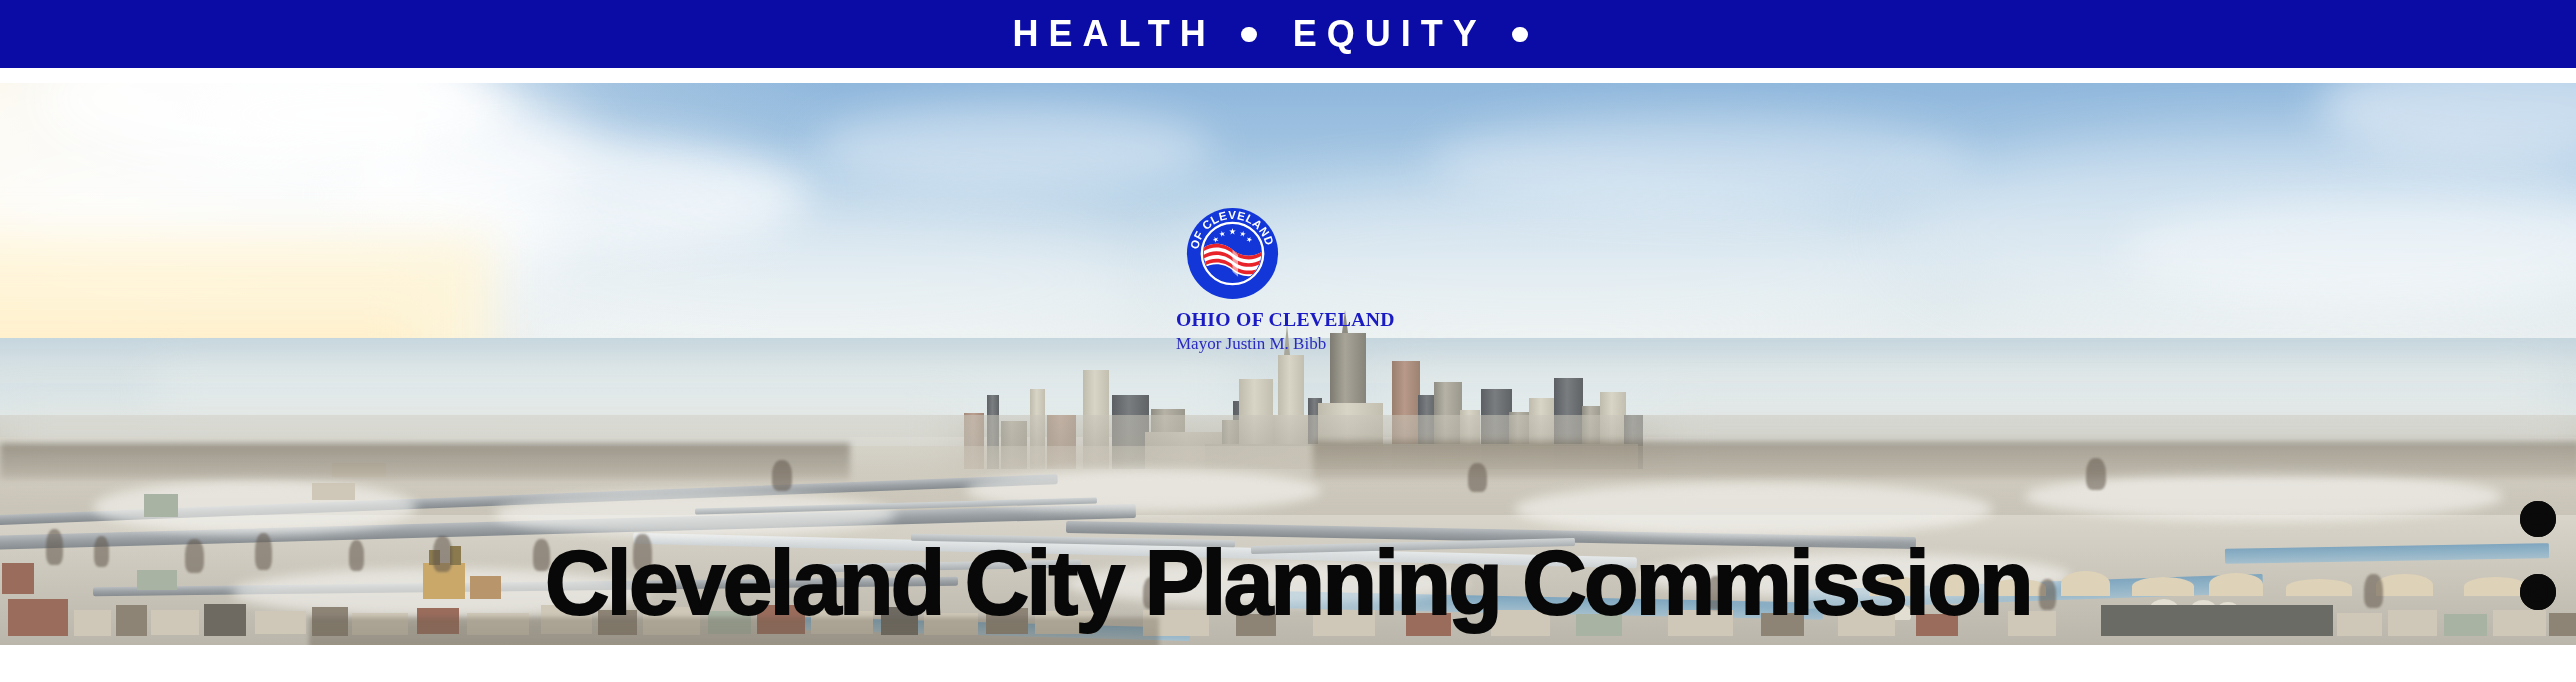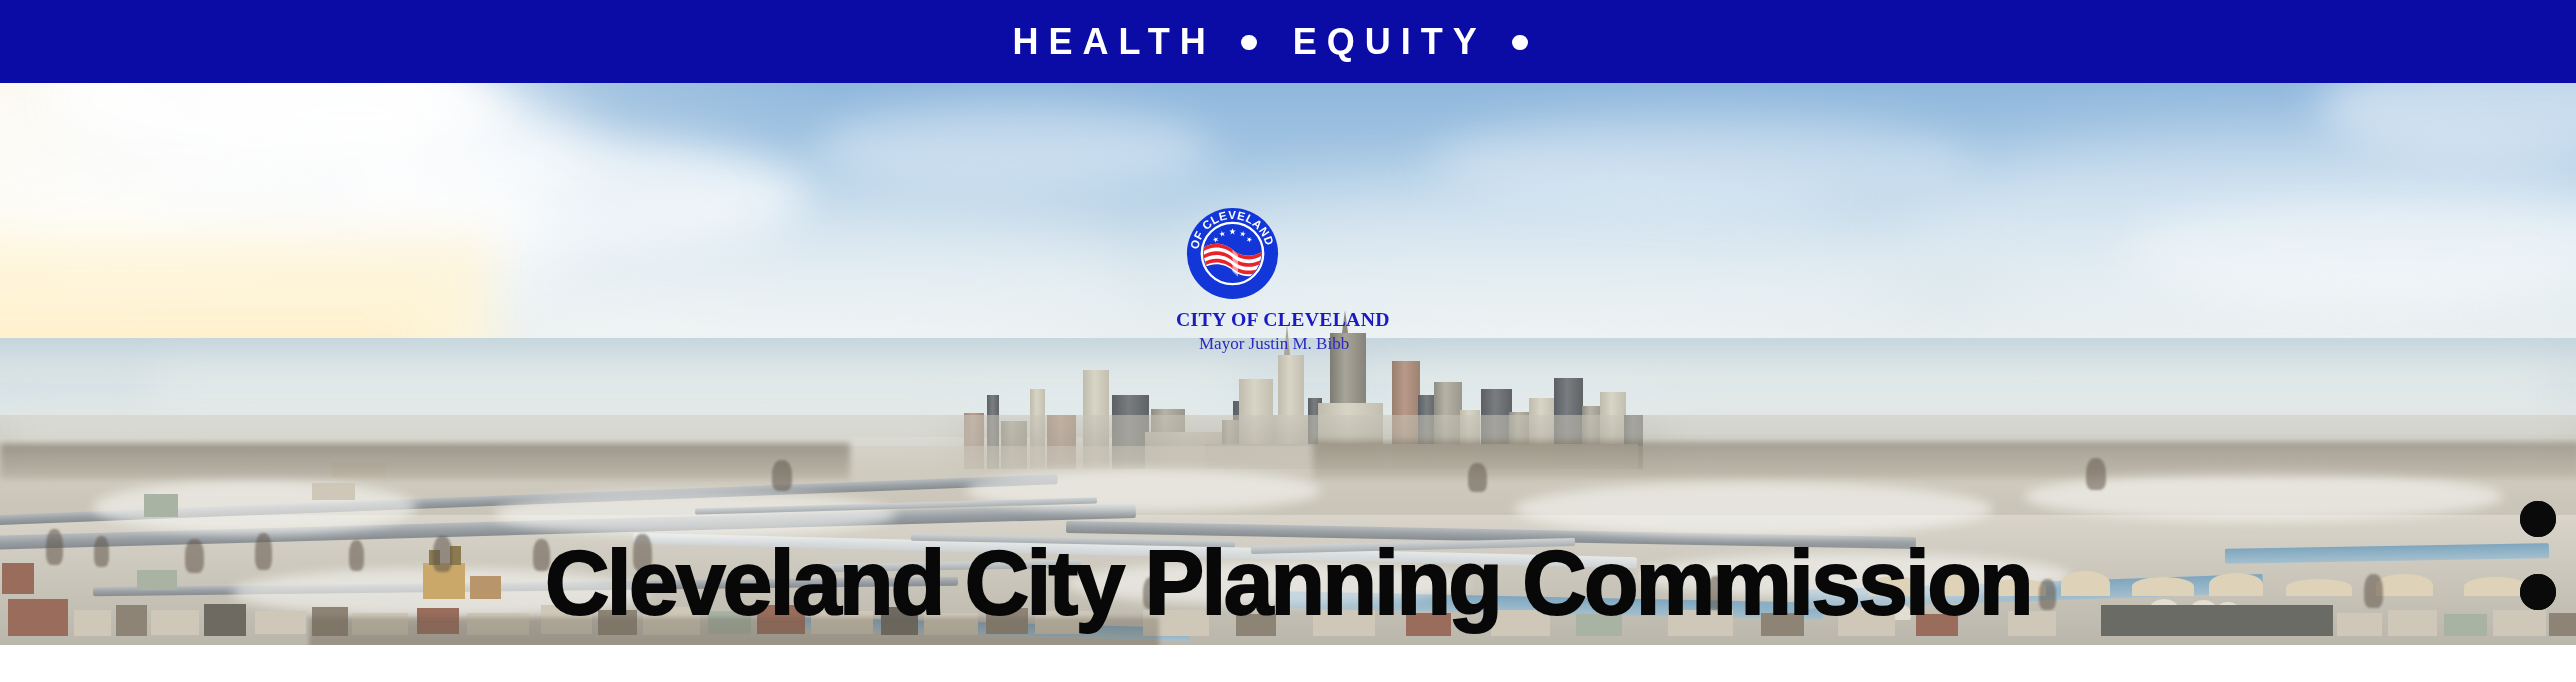--- a/index.html
+++ b/index.html
@@ -5,21 +5,21 @@
 <style>
   html,body{margin:0;padding:0;background:#ffffff;}
   body{
     font-family:"Liberation Sans", sans-serif;
     width:2576px;height:682px;overflow:hidden;
   }
   #page{position:relative;width:2576px;height:682px;background:#fff;}
 
   
   #tagline-banner{
-    position:absolute;left:0;top:0;width:2576px;height:83px;
+    position:absolute;left:0;top:0;width:2576px;height:68px;
     background:#0b0ba5;
     display:flex;align-items:center;justify-content:center;
     box-sizing:border-box;
   }
   #tagline-inner{
     display:flex;align-items:center;justify-content:center;
     gap:0;white-space:nowrap;
   }
   .tagline-word{
     color:#ffffff;
@@ -138,21 +138,20 @@
     line-height:1;
   }
   #logo-sub{
     margin-top:5.4px;
     font-family:"Liberation Serif", serif;
     font-weight:normal;
     font-size:17px;
     color:#2a2ac0;
     white-space:nowrap;
     line-height:1;
-    margin-left:23px;
   }
 
   
   #hero-title{
     position:absolute;left:0;top:454px;width:2576px;
     text-align:center;
     font-family:"Liberation Sans", sans-serif;
     font-weight:bold;
     font-size:91px;
     line-height:1;
@@ -412,21 +411,21 @@
             <path d="M36,88 C58,74 84,78 100,92 C116,106 142,110 164,96 L164,104
                      C142,118 116,114 100,100 C84,86 58,82 36,96 Z" fill="#e8232a"></path>
             <path d="M36,104 C58,90 84,94 100,108 C116,122 142,126 164,112 L164,120
                      C142,134 116,130 100,116 C84,102 58,98 36,112 Z" fill="#e8232a"></path>
             <path d="M36,120 C58,106 84,110 100,124 C116,138 142,142 164,128 L164,136
                      C142,150 116,146 100,132 C84,118 58,114 36,128 Z" fill="#e8232a"></path>
             <path d="M100,92 C104,95 108,99 112,103 L112,150 C108,146 104,142 100,139 Z" fill="#ffffff" opacity="0.55"></path>
           </g>
         </g>
       </svg>
-      <div id="logo-title">CITY OF CLEVELAND</div>
+      <div id="logo-title">OHIO OF CLEVELAND</div>
       <div id="logo-sub">Mayor Justin M. Bibb</div>
     </div>
 
     <div id="hero-title">Cleveland City Planning Commission</div>
 
     <div id="social-rail">
 
       <a class="social-btn">
         <svg viewBox="0 0 46 46">
           <defs>

